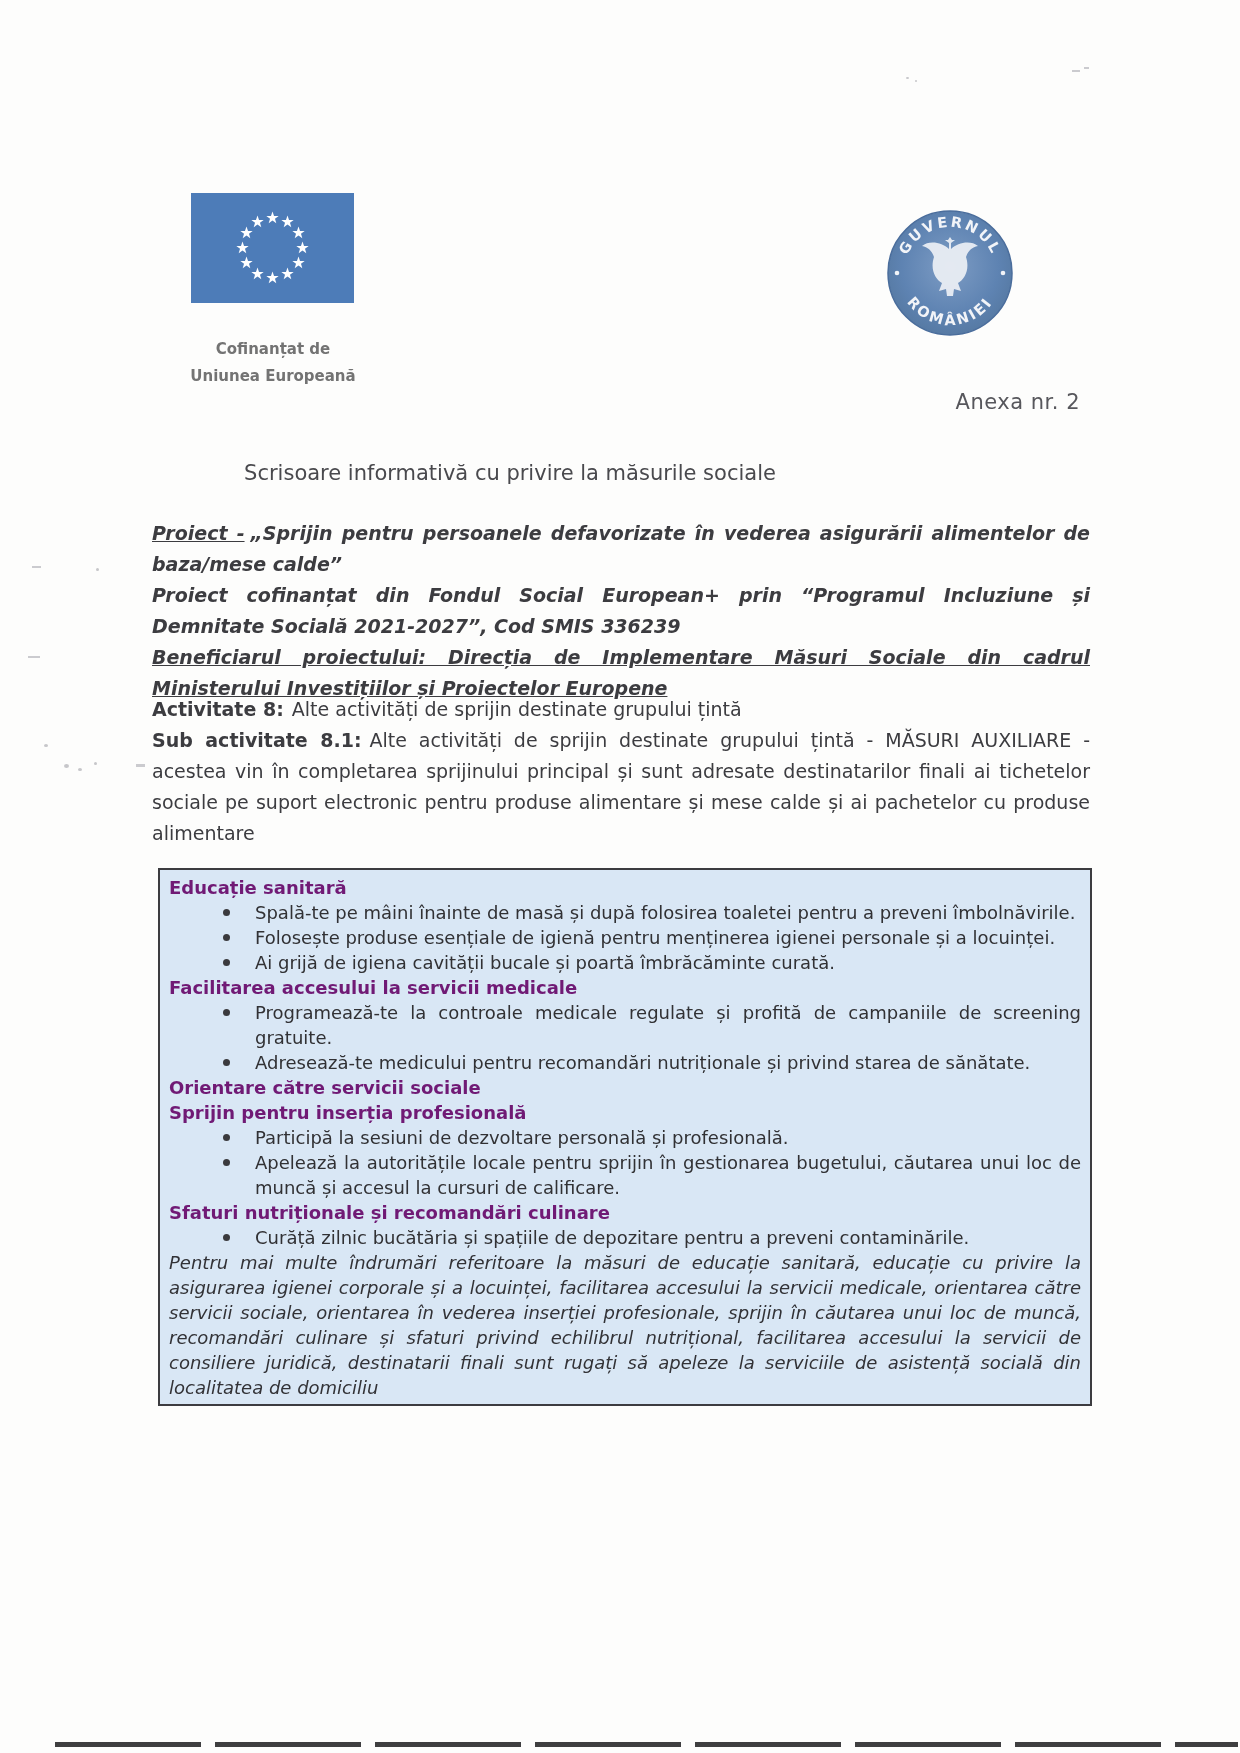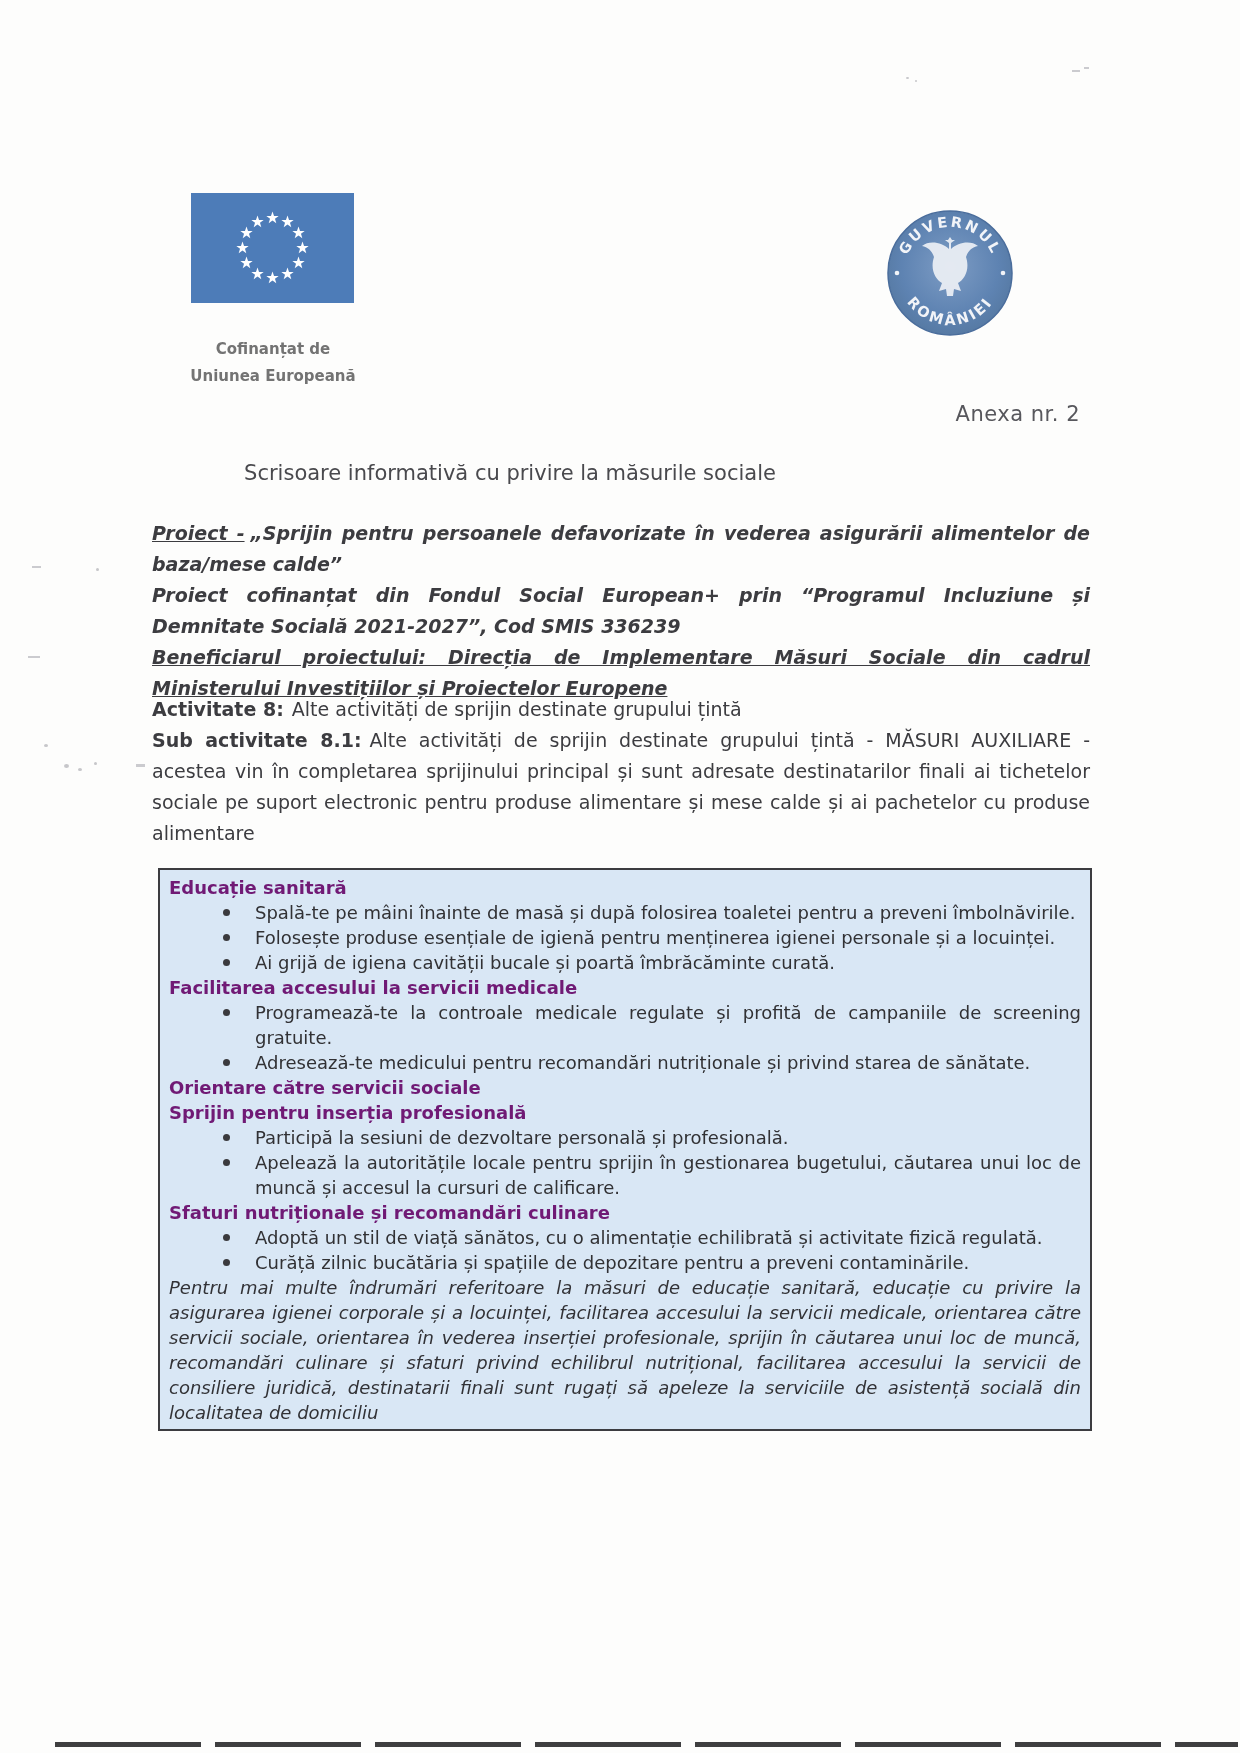--- a/index.html
+++ b/index.html
@@ -12,21 +12,21 @@
   
   .eu-flag{position:absolute;left:191px;top:193px;}
   .eu-caption{
     position:absolute;left:150px;top:316px;width:246px;
     text-align:center;font-size:15px;font-weight:bold;color:#737373;line-height:27px;margin-top:20px;
   }
   
   .gov-seal{position:absolute;left:886px;top:209px;width:128px;height:128px;}
   
   .anexa{position:absolute;left:800px;top:390px;width:280px;text-align:right;
-    font-size:21px;color:#57575c;letter-spacing:0.5px;margin-top:12px;}
+    font-size:21px;color:#57575c;letter-spacing:0.5px;}
   
   .doc-title{position:absolute;left:0;top:461px;width:1020px;text-align:center;
     font-size:21px;color:#49494d;}
   
   .intro{position:absolute;left:152px;top:518px;width:938px;
     font-size:19px;line-height:31px;font-style:italic;font-weight:bold;
     text-align:justify;color:#3c3c40;}
   .intro .u{text-decoration:underline;margin-right:6px;}
   .intro .u-full{text-decoration:underline;}
   
@@ -179,23 +179,20 @@
 
   <div class="bullet">
     <span>Apelează la autoritățile locale pentru sprijin în gestionarea bugetului, căutarea unui loc de muncă și accesul la cursuri de calificare.</span>
   </div>
 </div>
   </div>
 
   <div>
     <div class="box-heading">Sfaturi nutriționale și recomandări culinare</div>
     <div>
-  <div class="bullet">
-    <span>Adoptă un stil de viață sănătos, cu o alimentație echilibrată și activitate fizică regulată.</span>
-  </div>
 
   <div class="bullet">
     <span>Curăță zilnic bucătăria și spațiile de depozitare pentru a preveni contaminările.</span>
   </div>
 </div>
   </div>
 
 </div>
     <div class="box-note">Pentru mai multe îndrumări referitoare la măsuri de educație sanitară, educație cu privire la asigurarea igienei corporale și a locuinței, facilitarea accesului la servicii medicale, orientarea către servicii sociale, orientarea în vederea inserției profesionale, sprijin în căutarea unui loc de muncă, recomandări culinare și sfaturi privind echilibrul nutrițional, facilitarea accesului la servicii de consiliere juridică, destinatarii finali sunt rugați să apeleze la serviciile de asistență socială din localitatea de domiciliu</div>
   </div>

